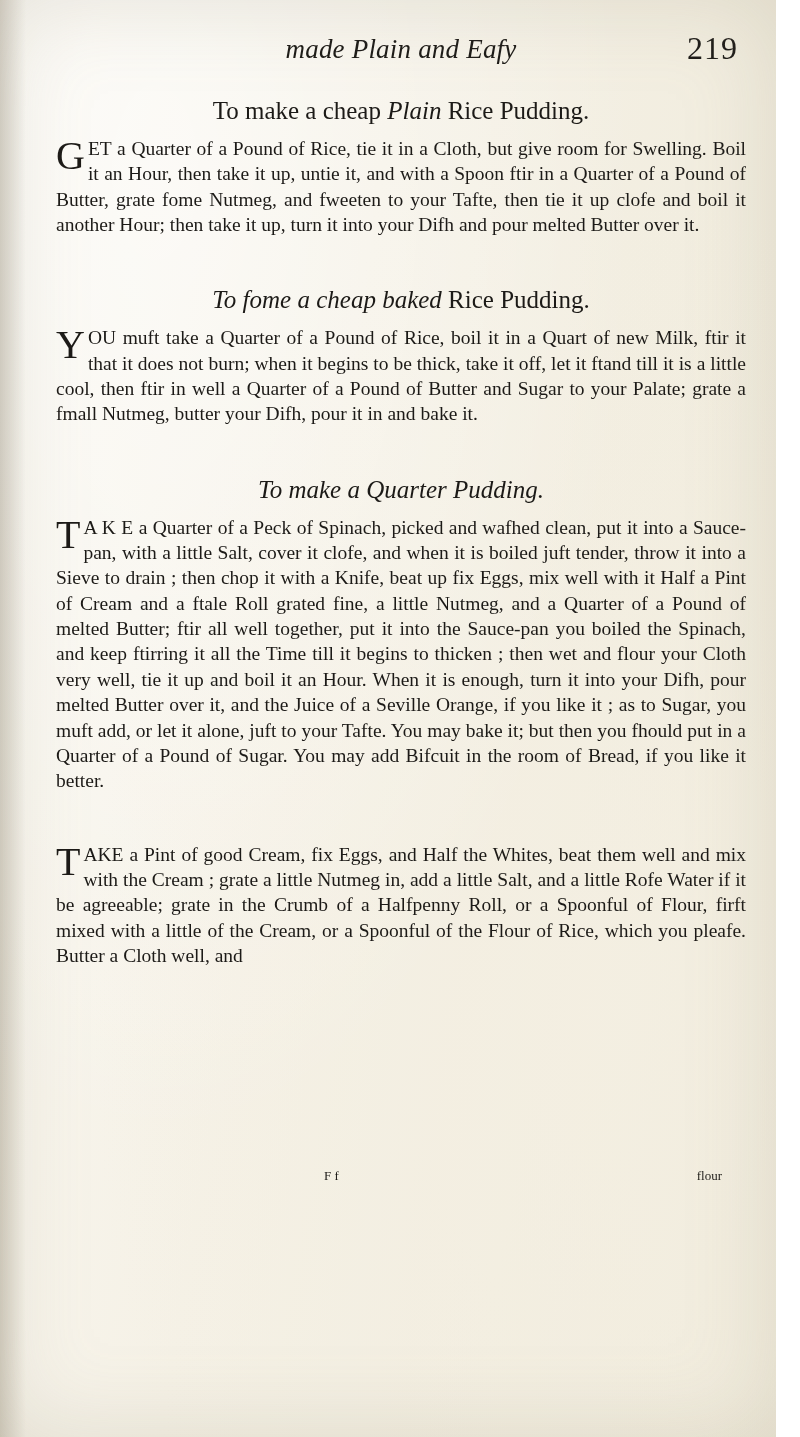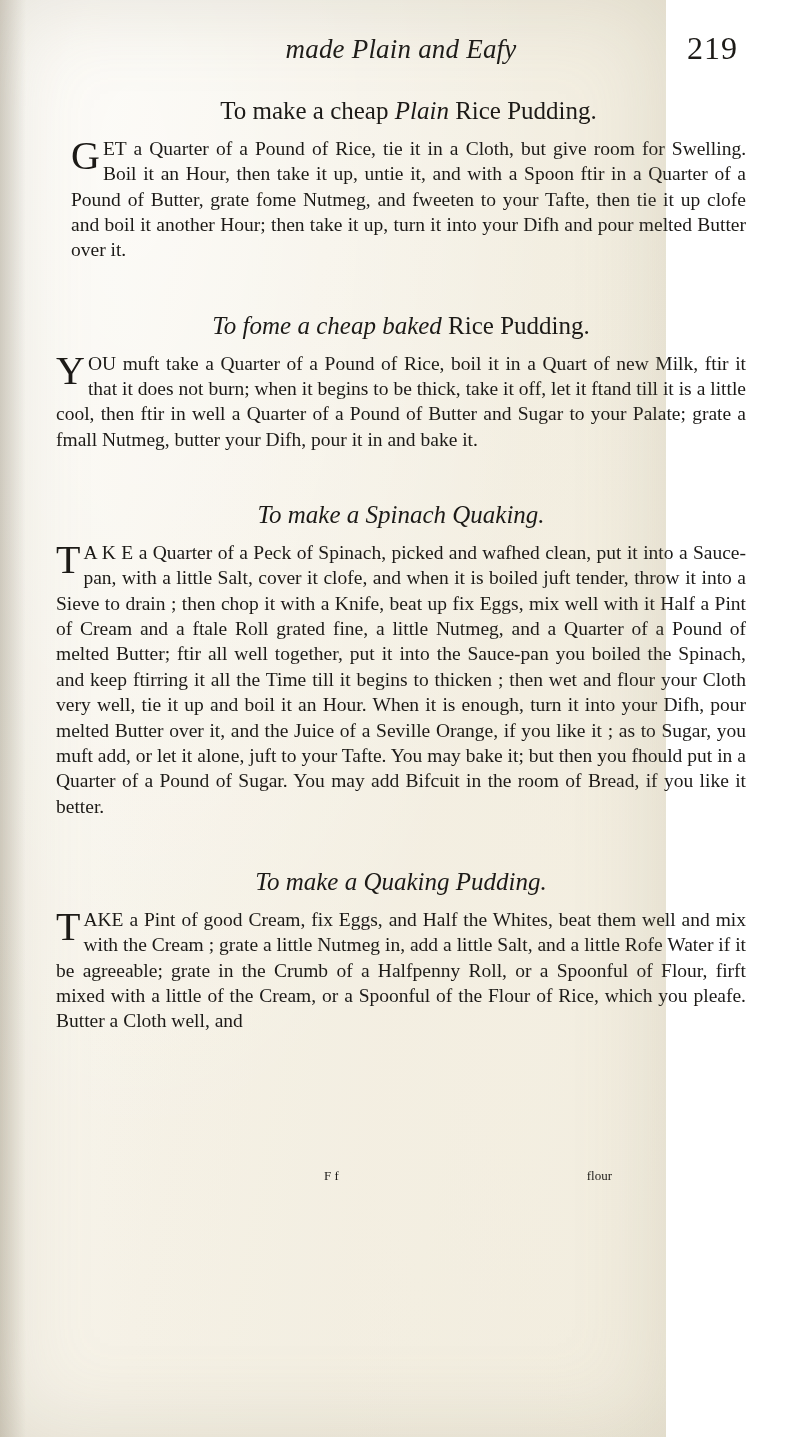--- a/index.html
+++ b/index.html
@@ -11,21 +11,21 @@
     width: 800px;
     height: 1437px;
     position: relative;
     overflow: hidden;
     font-family: "Liberation Serif", serif;
     color: #1c1a17;
   }
   .page {
     position: absolute;
     left: 0; top: 0;
-    width: 666px;
+    width: 776px;
     height: 1437px;
     background: #f7f4ec;
     background-image:
       radial-gradient(ellipse at 20% 12%, rgba(255,255,255,0.55), rgba(255,255,255,0) 55%),
       radial-gradient(ellipse at 78% 70%, rgba(244,239,226,0.8), rgba(255,255,255,0) 60%),
       linear-gradient(100deg, #faf8f2 0%, #f5f1e6 40%, #efeada 100%);
   }
   .vignette {
     position: absolute;
     left: 0; top: 0; right: 0; bottom: 0;
@@ -87,21 +87,21 @@
     hyphens: none;
   }
   .para .dropcap {
     font-size: 40px;
     line-height: 0.78;
     float: left;
     margin: 4px 3px 0 0;
     font-family: "Liberation Serif", serif;
   }
 
-  .block-1 { margin-top: 2px; margin-left: 15px; }
+  .block-1 { margin-top: 2px; }
 
   
   .footer {
     position: absolute;
     left: 56px;
     right: 54px;
     top: 1168px;
     display: flex;
     justify-content: space-between;
     font-size: 13px;
@@ -143,33 +143,30 @@
       </div>
       <div class="para">
         <span class="dropcap">Y</span><span>OU muft take a Quarter of a Pound of Rice, boil it in a Quart of new Milk, ftir it that it does not burn; when it begins to be thick, take it off, let it ftand till it is a little cool, then ftir in well a Quarter of a Pound of Butter and Sugar to your Palate; grate a fmall Nutmeg, butter your Difh, pour it in and bake it.</span>
       </div>
     </div>
 
     <div class="spacer-lg"></div>
 
     <div class="recipe">
       <div class="recipe-title">
-        <span class="it">To make a Spinach Quaking.</span>
+        <span class="it">To make a Quarter Pudding.</span>
       </div>
       <div class="para">
         <span class="dropcap">T</span><span>A K E a Quarter of a Peck of Spinach, picked and wafhed clean, put it into a Sauce-pan, with a little Salt, cover it clofe, and when it is boiled juft tender, throw it into a Sieve to drain ; then chop it with a Knife, beat up fix Eggs, mix well with it Half a Pint of Cream and a ftale Roll grated fine, a little Nutmeg, and a Quarter of a Pound of melted Butter; ftir all well together, put it into the Sauce-pan you boiled the Spinach, and keep ftirring it all the Time till it begins to thicken ; then wet and flour your Cloth very well, tie it up and boil it an Hour. When it is enough, turn it into your Difh, pour melted Butter over it, and the Juice of a Seville Orange, if you like it ; as to Sugar, you muft add, or let it alone, juft to your Tafte. You may bake it; but then you fhould put in a Quarter of a Pound of Sugar. You may add Bifcuit in the room of Bread, if you like it better.</span>
       </div>
     </div>
 
     <div class="spacer-lg"></div>
 
     <div class="recipe">
-      <div class="recipe-title">
-        <span class="it">To make a Quaking Pudding.</span>
-      </div>
       <div class="para">
         <span class="dropcap">T</span><span>AKE a Pint of good Cream, fix Eggs, and Half the Whites, beat them well and mix with the Cream ; grate a little Nutmeg in, add a little Salt, and a little Rofe Water if it be agreeable; grate in the Crumb of a Halfpenny Roll, or a Spoonful of Flour, firft mixed with a little of the Cream, or a Spoonful of the Flour of Rice, which you pleafe. Butter a Cloth well, and</span>
       </div>
     </div>
 
   </div>
 
   <div class="footer">
     <span class="sig">F f</span>
     <span class="catch">flour</span>

